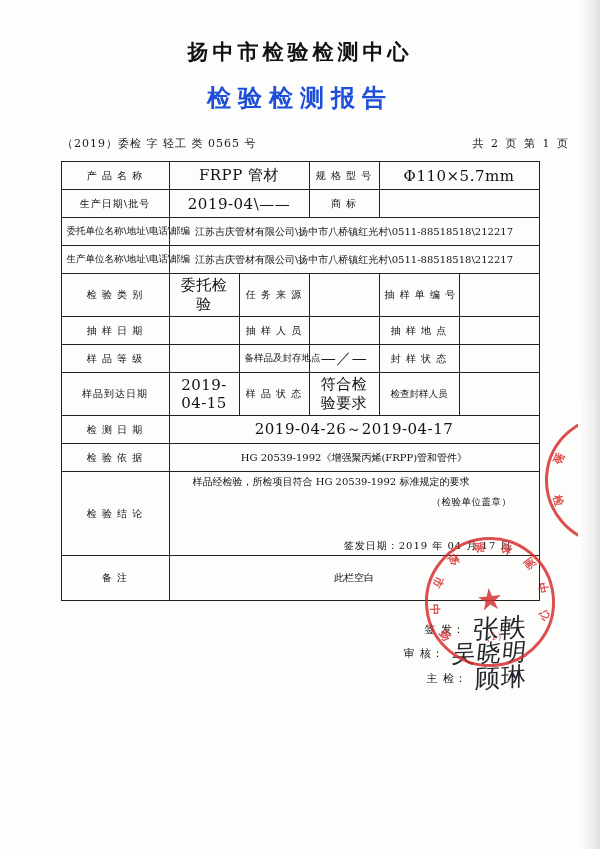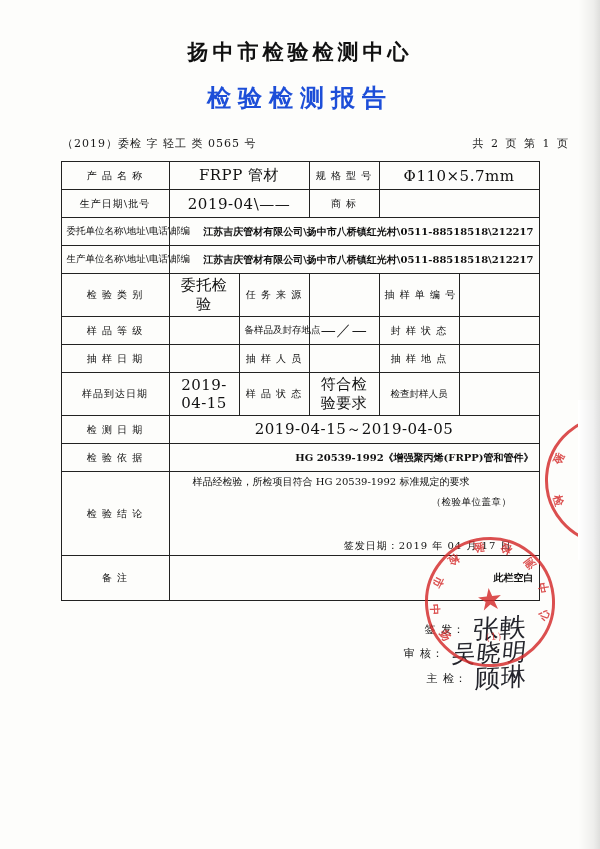--- a/index.html
+++ b/index.html
@@ -77,24 +77,23 @@
     letter-spacing: 0px;
     white-space: nowrap;
     font-size: 9.5px;
   }
   td.val {
     text-align: center;
     font-size: 15px;
     letter-spacing: 0.5px;
   }
   td.val-left {
-    text-align: right;
+    text-align: center;
     font-size: 10px;
     padding-left: 10px;
-    font-weight: bold;
   }
   td.tall {
     height: 56px;
   }
   td.tall2 {
     height: 88px;
   }
   .concl-text {
     padding-left: 18px;
     font-size: 10px;
@@ -272,46 +271,46 @@
       </tr>
       <tr>
         <td class="lbl">检 验 类 别</td>
         <td class="val">委托检验</td>
         <td class="lbl">任 务 来 源</td>
         <td class="val"></td>
         <td class="lbl">抽 样 单 编 号</td>
         <td class="val"></td>
       </tr>
       <tr>
+        <td class="lbl">抽 样 日 期</td>
+        <td class="val"></td>
+        <td class="lbl">抽 样 人 员</td>
+        <td class="val"></td>
+        <td class="lbl">抽 样 地 点</td>
+        <td class="val"></td>
+      </tr>
+      <tr>
         <td class="lbl">样 品 等 级</td>
         <td class="val"></td>
         <td class="lbl-wide">备样品及封存地点</td>
         <td class="val">—／—</td>
         <td class="lbl">封 样 状 态</td>
-        <td class="val"></td>
-      </tr>
-      <tr>
-        <td class="lbl">抽 样 日 期</td>
-        <td class="val"></td>
-        <td class="lbl">抽 样 人 员</td>
-        <td class="val"></td>
-        <td class="lbl">抽 样 地 点</td>
         <td class="val"></td>
       </tr>
       <tr>
         <td class="lbl">样品到达日期</td>
         <td class="val">2019-04-15</td>
         <td class="lbl">样 品 状 态</td>
         <td class="val">符合检验要求</td>
         <td class="lbl-wide">检查封样人员</td>
         <td class="val"></td>
       </tr>
       <tr>
         <td class="lbl">检 测 日 期</td>
-        <td class="val" colspan="5">2019-04-15～2019-04-05</td>
+        <td class="val" colspan="5">2019-04-26～2019-04-17</td>
       </tr>
       <tr>
         <td class="lbl tall">检 验 依 据</td>
         <td class="val-left tall" colspan="5">HG 20539-1992《增强聚丙烯(FRPP)管和管件》</td>
       </tr>
       <tr>
         <td class="lbl tall2">检 验 结 论</td>
         <td class="tall2 concl-cell" colspan="5">
           <div class="concl-text">样品经检验，所检项目符合 HG 20539-1992 标准规定的要求</div>
           <div class="stamp-caption">（检验单位盖章）</div>

